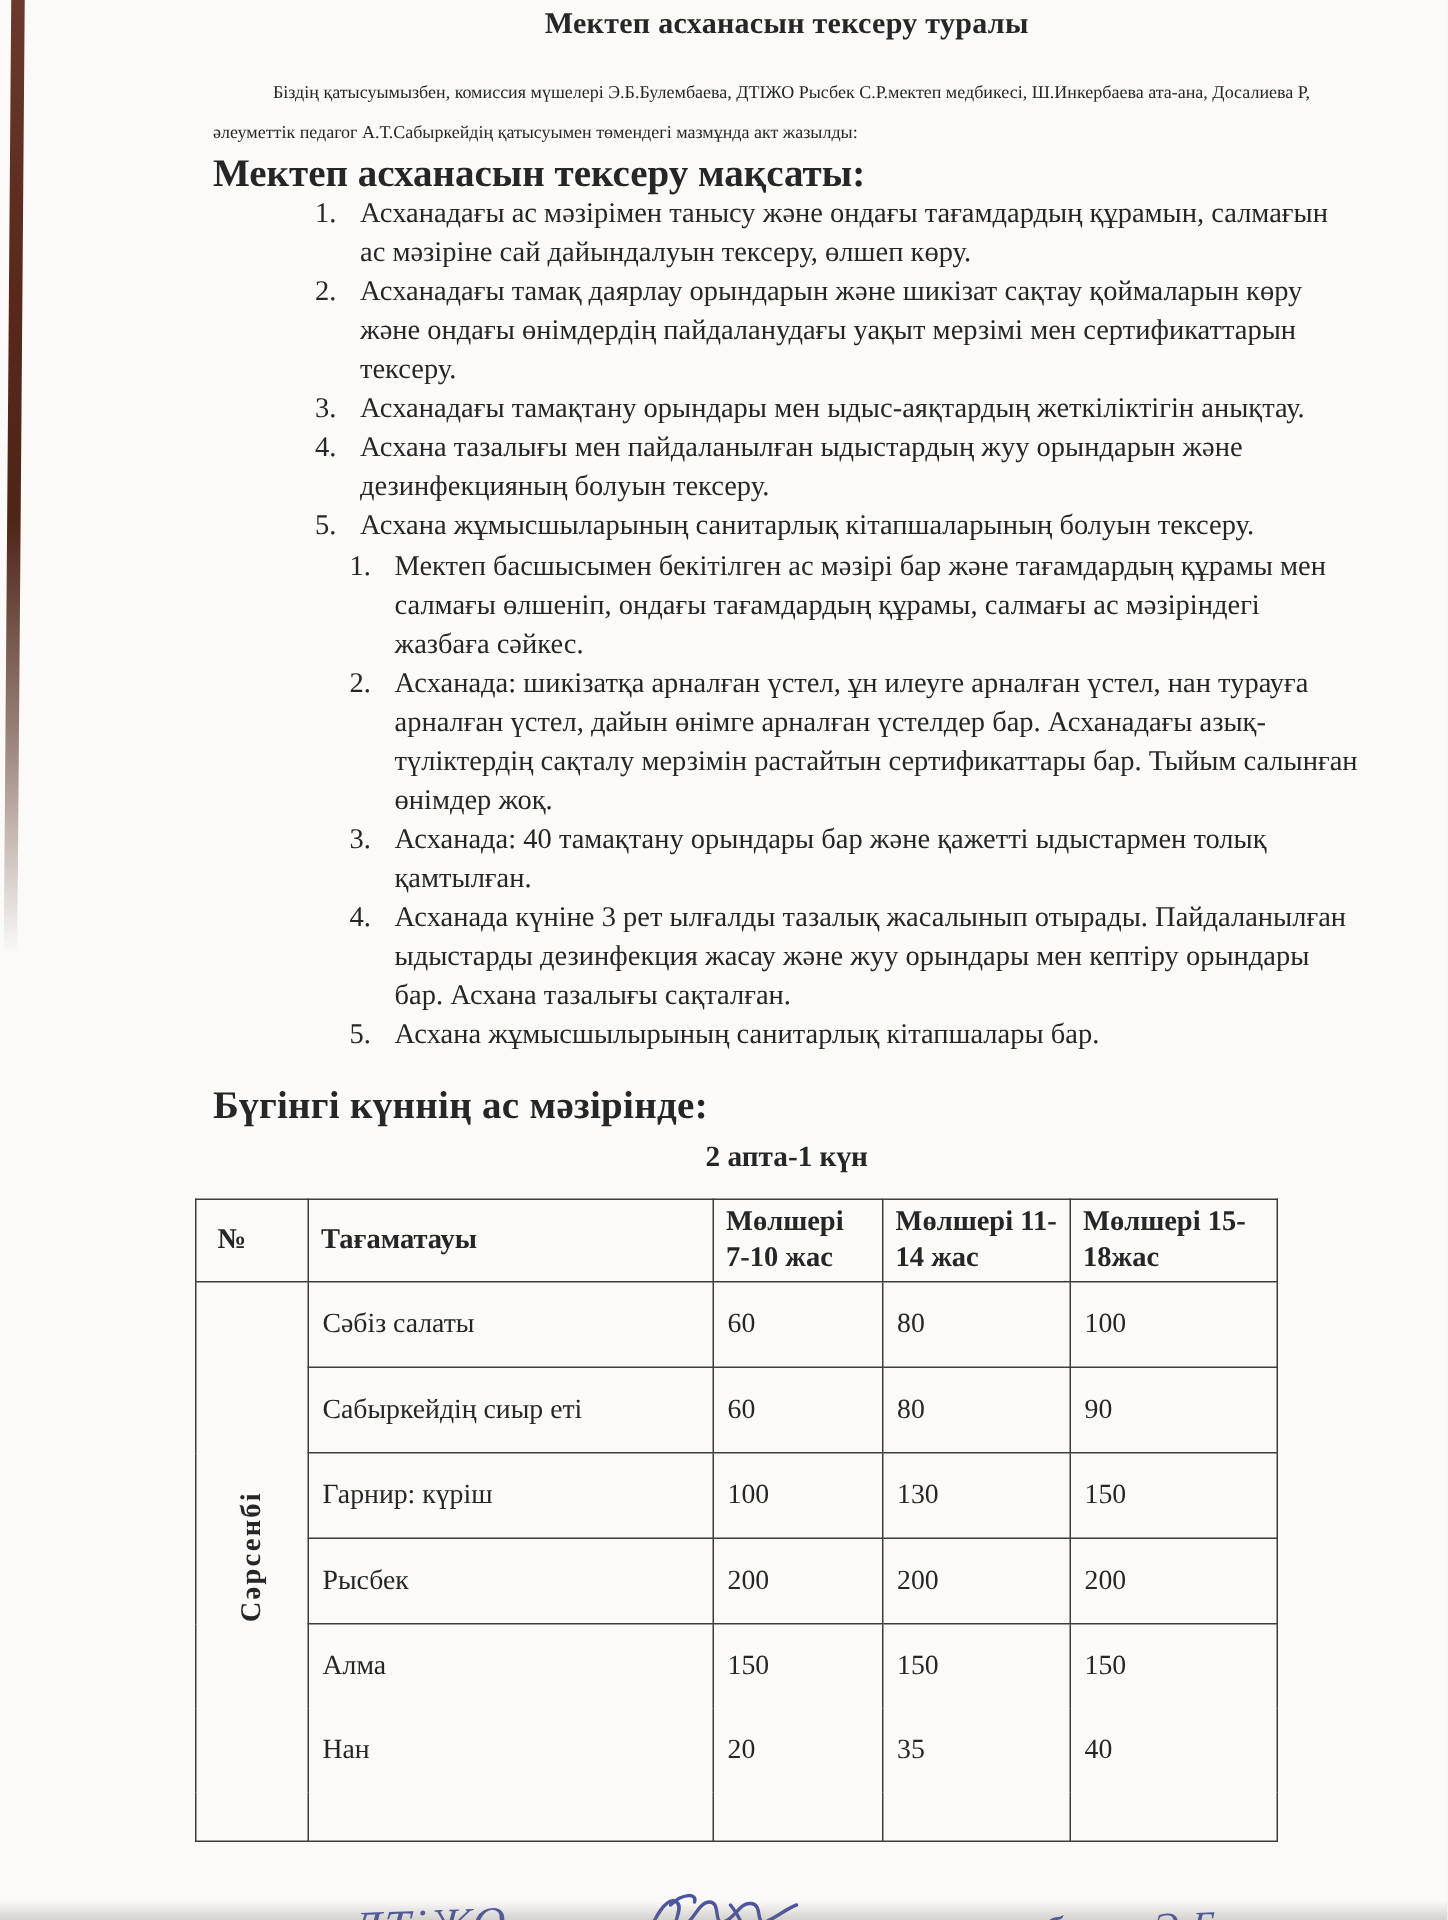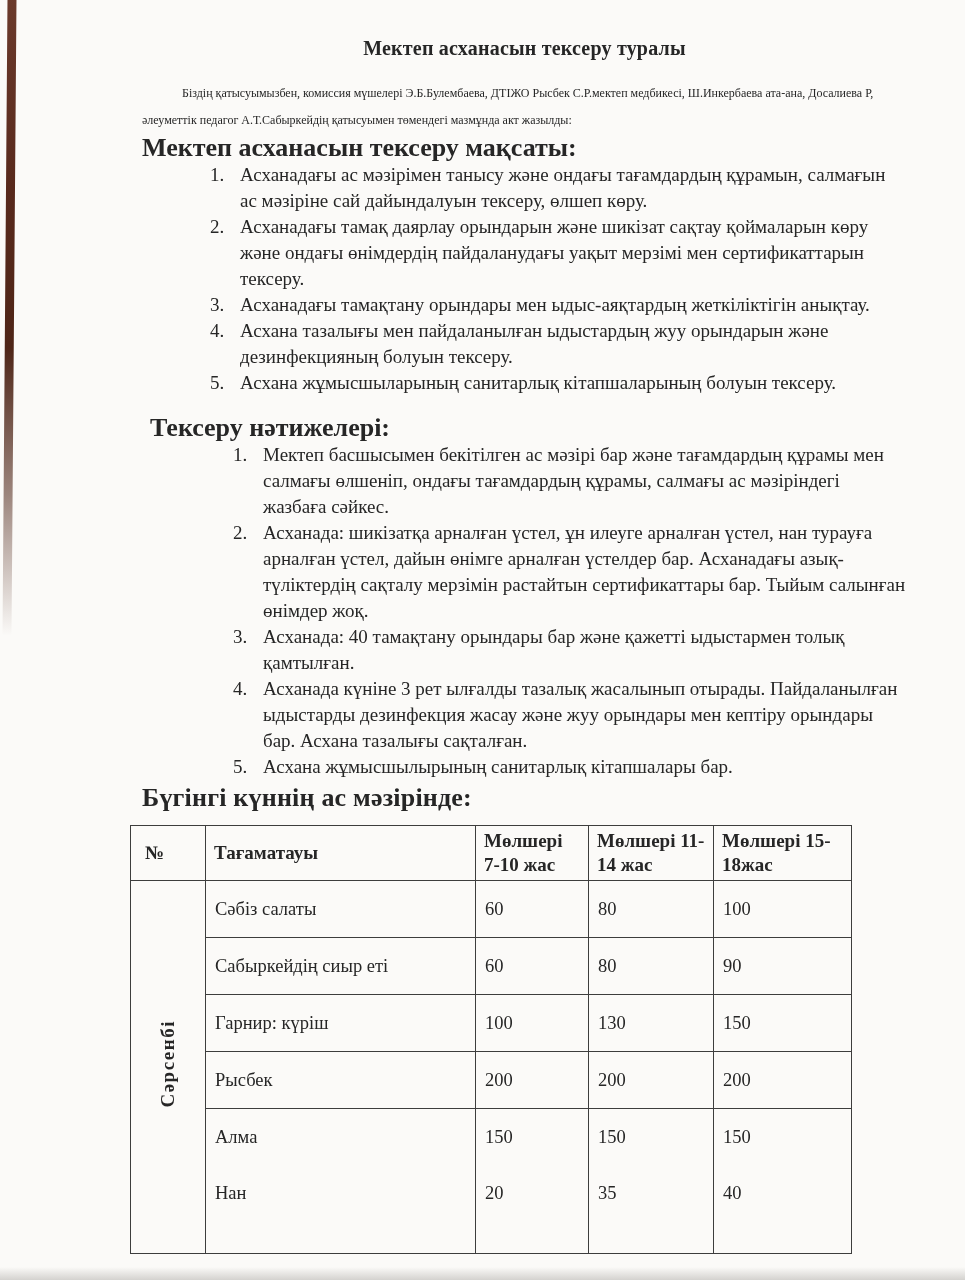--- a/index.html
+++ b/index.html
@@ -24,38 +24,38 @@
     transform: rotate(0.45deg);
     border-radius: 2px;
   }
   .bottom-shadow {
     position: absolute; left: 0; right: 0; bottom: 0; height: 13px;
     background: linear-gradient(to bottom, rgba(110,106,100,0) 0%, rgba(110,106,100,0.28) 100%);
   }
   .content { position: relative; padding: 0 58px 0 142px; }
   h1.title {
     font-size: 20px; line-height: 27px; font-weight: bold;
-    text-align: center; margin: 0; padding-top: 35px;
+    text-align: center; margin: 0; padding-top: 3px;
     letter-spacing: 0.2px;
   }
   .intro {
     margin: 18px 0 0 0;
     font-size: 12px; line-height: 27px;
     text-indent: 40px;
     max-width: 768px;
   }
   .bold-line { font-weight: bold; font-size: 26px; line-height: 27px; margin: 0; }
   .results-heading { margin-top: 18px; margin-left: 8px; }
   ol.doc-list { list-style: none; margin: 1px 0 0 0; padding: 0; }
   ol.doc-list li { display: flex; font-size: 19px; line-height: 26px; }
   .li-num { flex: 0 0 30px; }
   .li-text { flex: 1; }
   #purpose-list { margin-left: 68px; max-width: 690px; }
   #results-list { margin-left: 91px; max-width: 676px; }
-  .menu-heading { margin-top: 4px; letter-spacing: 0.2px; font-family: Liberation Serif, serif; }
+  .menu-heading { margin-top: 20px; letter-spacing: 0.2px; font-family: Liberation Serif, serif; }
   .menu-subtitle {
     font-weight: bold; font-size: 19.5px; line-height: 27px;
     text-align: center; margin: 8px 0 0 0; max-width: 768px;
   }
   table.menu {
     border-collapse: collapse;
     margin: 14px 0 0 -12px;
     table-layout: fixed;
   }
   table.menu th, table.menu td {
@@ -133,21 +133,20 @@
         <li>
           <span class="li-num">4.</span>
           <span class="li-text">Асхана тазалығы мен пайдаланылған ыдыстардың жуу орындарын және дезинфекцияның болуын тексеру.</span>
         </li>
         <li>
           <span class="li-num">5.</span>
           <span class="li-text">Асхана жұмысшыларының санитарлық кітапшаларының болуын тексеру.</span>
         </li>
       </ol>
 
-    <p class="bold-line results-heading">Тексеру нәтижелері:</p>
     <ol class="doc-list" id="results-list">
         <li>
           <span class="li-num">1.</span>
           <span class="li-text">Мектеп басшысымен бекітілген ас мәзірі бар және тағамдардың құрамы мен салмағы өлшеніп, ондағы тағамдардың құрамы, салмағы ас мәзіріндегі жазбаға сәйкес.</span>
         </li>
         <li>
           <span class="li-num">2.</span>
           <span class="li-text">Асханада: шикізатқа арналған үстел, ұн илеуге арналған үстел, нан турауға арналған үстел, дайын өнімге арналған үстелдер бар. Асханадағы азық-түліктердің сақталу мерзімін растайтын сертификаттары бар. Тыйым салынған өнімдер жоқ.</span>
         </li>
         <li>
@@ -158,20 +157,21 @@
           <span class="li-num">4.</span>
           <span class="li-text">Асханада күніне 3 рет ылғалды тазалық жасалынып отырады. Пайдаланылған ыдыстарды дезинфекция жасау және жуу орындары мен кептіру орындары бар. Асхана тазалығы сақталған.</span>
         </li>
         <li>
           <span class="li-num">5.</span>
           <span class="li-text">Асхана жұмысшылырының санитарлық кітапшалары бар.</span>
         </li>
       </ol>
 
     <p class="bold-line menu-heading">Бүгінгі күннің ас мәзірінде:</p>
+    <p class="menu-subtitle">2 апта-1 күн</p>
 
     <table class="menu" id="menu-table">
       <colgroup>
         <col style="width:75px">
           <col style="width:270px">
           <col style="width:113px">
           <col style="width:125px">
           <col style="width:138px">
       </colgroup>
       <thead>

